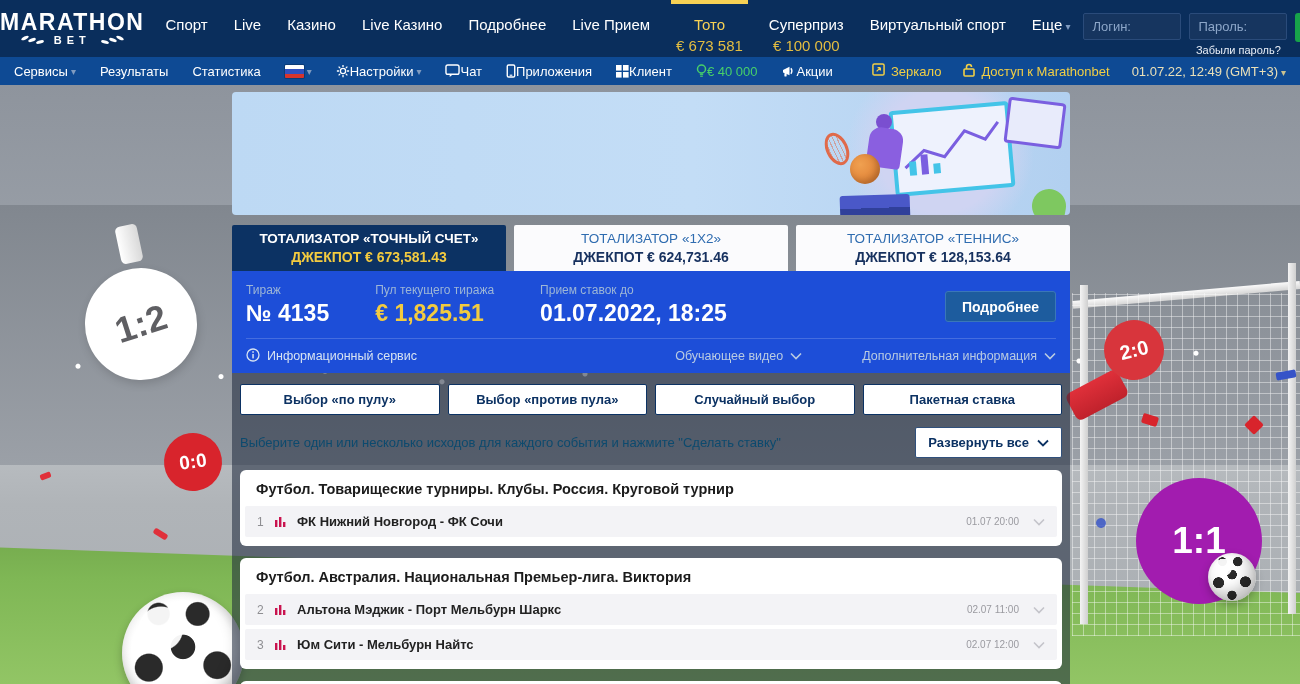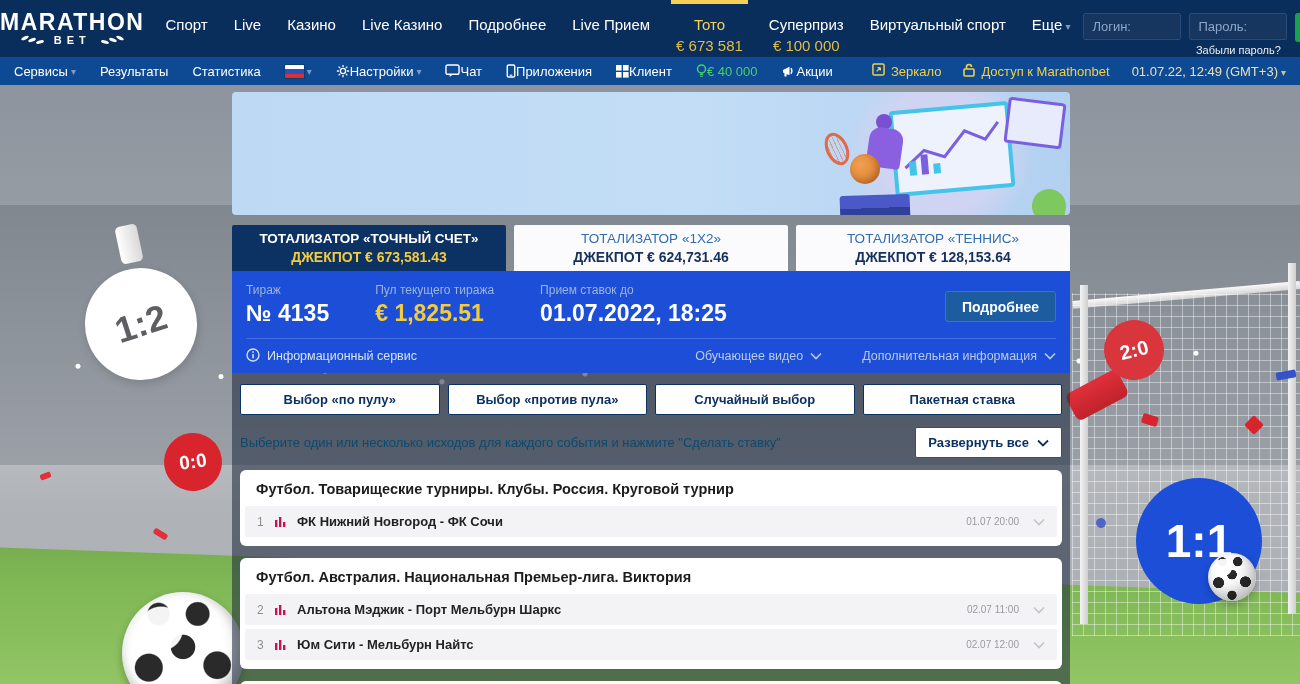--- a/index.html
+++ b/index.html
@@ -28,21 +28,21 @@
       repeating-linear-gradient(0deg, rgba(255,255,255,.5) 0 1px, transparent 1px 11px),
       repeating-linear-gradient(90deg, rgba(255,255,255,.5) 0 1px, transparent 1px 11px); }
   .goal-post-left { position:absolute; right:212px; top:200px; bottom:60px; width:8px; background:linear-gradient(90deg,#f4f4f4,#cfcfcf); }
   .goal-post-right { position:absolute; right:4px; top:178px; bottom:70px; width:8px; background:linear-gradient(90deg,#f4f4f4,#cfcfcf); }
   .goal-bar { position:absolute; right:0; top:196px; width:228px; height:8px; background:linear-gradient(180deg,#fafafa,#d5d5d5); transform:rotate(-5deg); transform-origin:right center; }
 
   .score-circle { position:absolute; border-radius:50%; display:flex; align-items:center; justify-content:center; font-weight:bold; }
   .score-12 { left:85px; top:268px; width:112px; height:112px; background:#fff; color:#5f5f63; font-size:36px; transform:rotate(-18deg); box-shadow:0 4px 10px rgba(0,0,0,.15); }
   .score-00 { left:164px; top:433px; width:58px; height:58px; background:#d8242c; color:#fff; font-size:19px; transform:rotate(-8deg); }
   .score-20 { left:1104px; top:320px; width:60px; height:60px; background:#d8353c; color:#fff; font-size:20px; transform:rotate(-14deg); }
-  .score-11 { left:1136px; top:478px; width:126px; height:126px; background:#1d4ed8; color:#fff; font-size:46px; }
+  .score-11 { left:1136px; top:478px; width:126px; height:126px; background:#a21caf; color:#fff; font-size:37px; }
 
   .football { position:absolute; border-radius:50%;
     background:
       radial-gradient(circle at 32% 30%, rgba(255,255,255,.95) 0 18%, transparent 19%),
       radial-gradient(circle at 50% 45%, #2a2a2a 0 13%, transparent 14%),
       radial-gradient(circle at 22% 62%, #2a2a2a 0 11%, transparent 12%),
       radial-gradient(circle at 78% 60%, #2a2a2a 0 11%, transparent 12%),
       radial-gradient(circle at 62% 18%, #2a2a2a 0 9%, transparent 10%),
       radial-gradient(circle at 30% 18%, #2a2a2a 0 8%, transparent 9%),
       radial-gradient(circle at 50% 88%, #2a2a2a 0 9%, transparent 10%),
@@ -127,21 +127,21 @@
   
   .draw-panel { background:#1d4ed8; padding:12px 14px 0 14px; }
   .draw-row { display:flex; align-items:flex-start; }
   .draw-col { margin-right:46px; }
   .draw-label { font-size:12px; color:#9db6d6; }
   .draw-value { font-size:23px; font-weight:bold; color:#fff; margin-top:3px; white-space:nowrap; }
   .draw-value.gold { color:#f3cb3f; }
   .btn-details { margin-left:auto; margin-top:8px; background:#1d5c9e; border:1px solid #3a77b8; color:#fff; font-size:14px; font-weight:bold; height:31px; padding:0 16px; border-radius:3px; cursor:pointer; font-family:inherit; }
   .draw-info-row { display:flex; align-items:center; border-top:1px solid rgba(255,255,255,.18); margin-top:11px; height:35px; }
   .info-left { display:flex; align-items:center; gap:7px; color:#d7e3f2; font-size:12.5px; cursor:pointer; }
-  .info-links { margin-left:auto; display:flex; gap:40px; }
+  .info-links { margin-left:auto; display:flex; gap:60px; }
   .info-link { display:flex; align-items:center; gap:7px; color:#b9cbe2; font-size:12.5px; cursor:pointer; }
 
   
   .overlay-section { background:rgba(28,38,58,.55); padding:11px 8px 20px 8px; min-height:332px; }
   .action-row { display:flex; gap:8px; }
   .btn-action { flex:1; height:31px; background:#fff; border:1px solid #0c3263; border-radius:2px; color:#0c3263; font-size:13px; font-weight:bold; cursor:pointer; font-family:inherit; }
   .instr-row { display:flex; align-items:center; margin-top:12px; }
   .instr-text { color:#0c4a6e; font-size:13px; }
   .btn-expand { margin-left:auto; height:31px; background:#fff; border:1px solid #30507c; border-radius:2px; color:#0c3263; font-size:13px; font-weight:bold; padding:0 12px; cursor:pointer; display:flex; align-items:center; gap:8px; font-family:inherit; }
 

